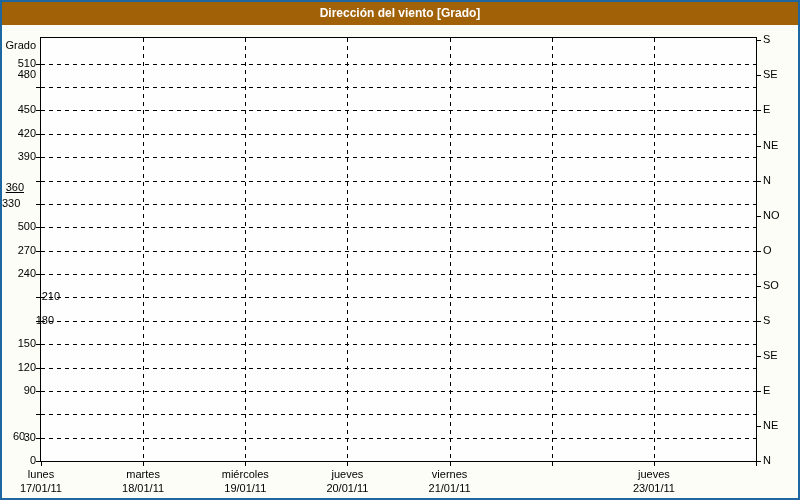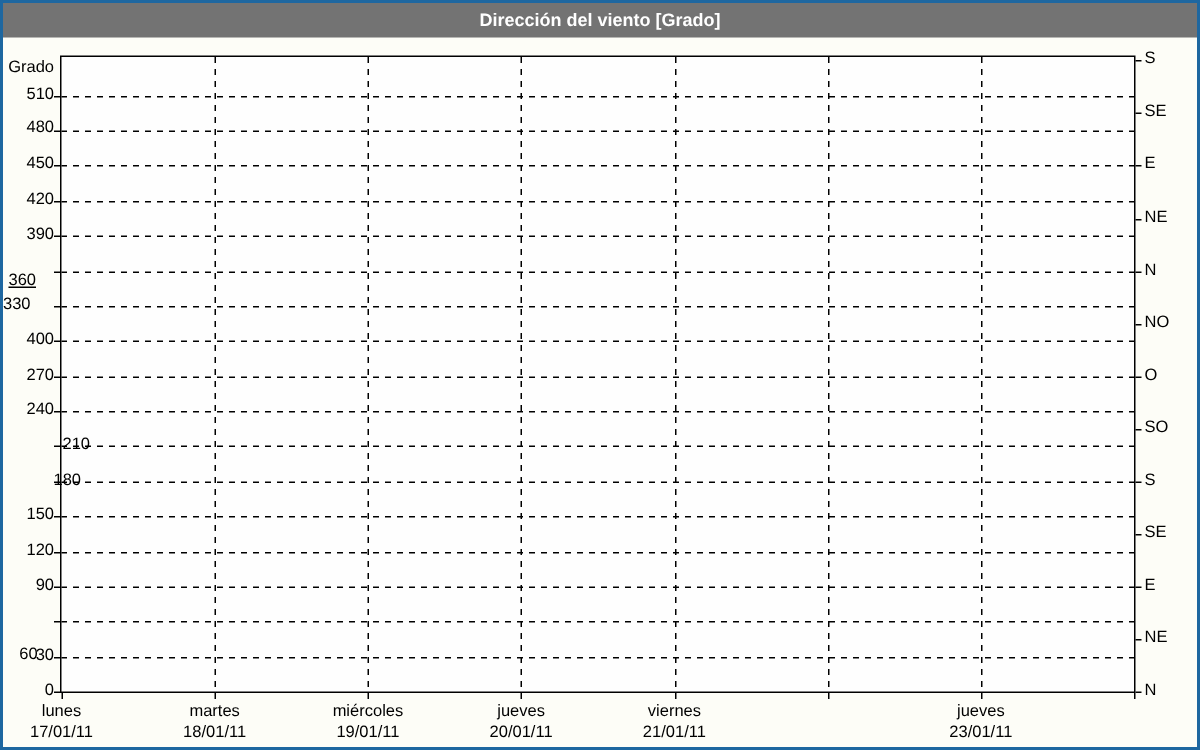--- a/index.html
+++ b/index.html
@@ -24,21 +24,21 @@
   .tickmark{position:absolute;background:#000;}
   .axlab{position:absolute;font-size:11px;line-height:13px;white-space:nowrap;}
   .lab-r{text-align:right;}
   .daywrap{position:absolute;width:102px;text-align:center;font-size:11px;line-height:14px;}
   .unit-label{position:absolute;left:0;top:37px;width:34px;text-align:right;font-size:11px;}
 </style>
 </head>
 <body>
 
 <div class="frame" style="border-color: rgb(30, 103, 160); background: rgb(253, 253, 247);">
-  <div class="titlebar" style="background: #737373; color: rgb(255, 255, 255);">
+  <div class="titlebar" style="background: #a16207; color: rgb(255, 255, 255);">
     <span>Dirección del viento [Grado]</span>
   </div>
   <div id="chart-layer">
     <div class="unit-label">Grado</div>
     <div id="plot" style="background: rgb(254, 254, 254);">
         <div class="hgrid" style="top: 25.7px;"></div>
         <div class="hgrid" style="top: 49.1px;"></div>
         <div class="hgrid" style="top: 72.4px;"></div>
         <div class="hgrid" style="top: 95.8px;"></div>
         <div class="hgrid" style="top: 119.2px;"></div>
@@ -57,33 +57,33 @@
         <div class="vgrid" style="left: 102.1px;"></div>
         <div class="vgrid" style="left: 204.3px;"></div>
         <div class="vgrid" style="left: 306.4px;"></div>
         <div class="vgrid" style="left: 408.6px;"></div>
         <div class="vgrid" style="left: 510.7px;"></div>
         <div class="vgrid" style="left: 612.9px;"></div>
       </div>
   <div class="tickmark" style="left: 34px; top: 61.7px; width: 4px; height: 1px;"></div>
       <div class="axlab lab-r" style="left: 0px; width: 34px; top: 54.7px;">510</div>
       <div class="tickmark" style="left: 34px; top: 85.1px; width: 4px; height: 1px;"></div>
-      <div class="axlab lab-r" style="left: 0px; width: 34px; top: 77px;">480</div>
+      <div class="axlab lab-r" style="left: 0px; width: 34px; top: 66px;">480</div>
       <div class="tickmark" style="left: 34px; top: 108.4px; width: 4px; height: 1px;"></div>
       <div class="axlab lab-r" style="left: 0px; width: 34px; top: 101.4px;">450</div>
       <div class="tickmark" style="left: 34px; top: 131.8px; width: 4px; height: 1px;"></div>
       <div class="axlab lab-r" style="left: 0px; width: 34px; top: 124.8px;">420</div>
       <div class="tickmark" style="left: 34px; top: 155.2px; width: 4px; height: 1px;"></div>
       <div class="axlab lab-r" style="left: 0px; width: 34px; top: 148.2px;">390</div>
       <div class="tickmark" style="left: 34px; top: 178.6px; width: 4px; height: 1px;"></div>
       <div class="axlab lab-r" style="left: 0px; width: 22px; top: 179px; text-decoration: underline;">360</div>
       <div class="tickmark" style="left: 34px; top: 201.9px; width: 4px; height: 1px;"></div>
       <div class="axlab lab-r" style="left: 0px; width: 15px; top: 194.9px;">330</div>
       <div class="tickmark" style="left: 34px; top: 225.3px; width: 4px; height: 1px;"></div>
-      <div class="axlab lab-r" style="left: 0px; width: 34px; top: 218.3px;">400</div>
+      <div class="axlab lab-r" style="left: 0px; width: 34px; top: 218.3px;">500</div>
       <div class="tickmark" style="left: 34px; top: 248.7px; width: 4px; height: 1px;"></div>
       <div class="axlab lab-r" style="left: 0px; width: 34px; top: 241.7px;">270</div>
       <div class="tickmark" style="left: 34px; top: 272px; width: 4px; height: 1px;"></div>
       <div class="axlab lab-r" style="left: 0px; width: 34px; top: 265px;">240</div>
       <div class="tickmark" style="left: 34px; top: 295.4px; width: 4px; height: 1px;"></div>
       <div class="axlab lab-r" style="left: 0px; width: 58px; top: 288.4px;">210</div>
       <div class="tickmark" style="left: 34px; top: 318.8px; width: 4px; height: 1px;"></div>
       <div class="axlab lab-r" style="left: 0px; width: 34px; top: 311.8px; margin-left: 18px;">180</div>
       <div class="tickmark" style="left: 34px; top: 342.1px; width: 4px; height: 1px;"></div>
       <div class="axlab lab-r" style="left: 0px; width: 34px; top: 335.1px;">150</div>

